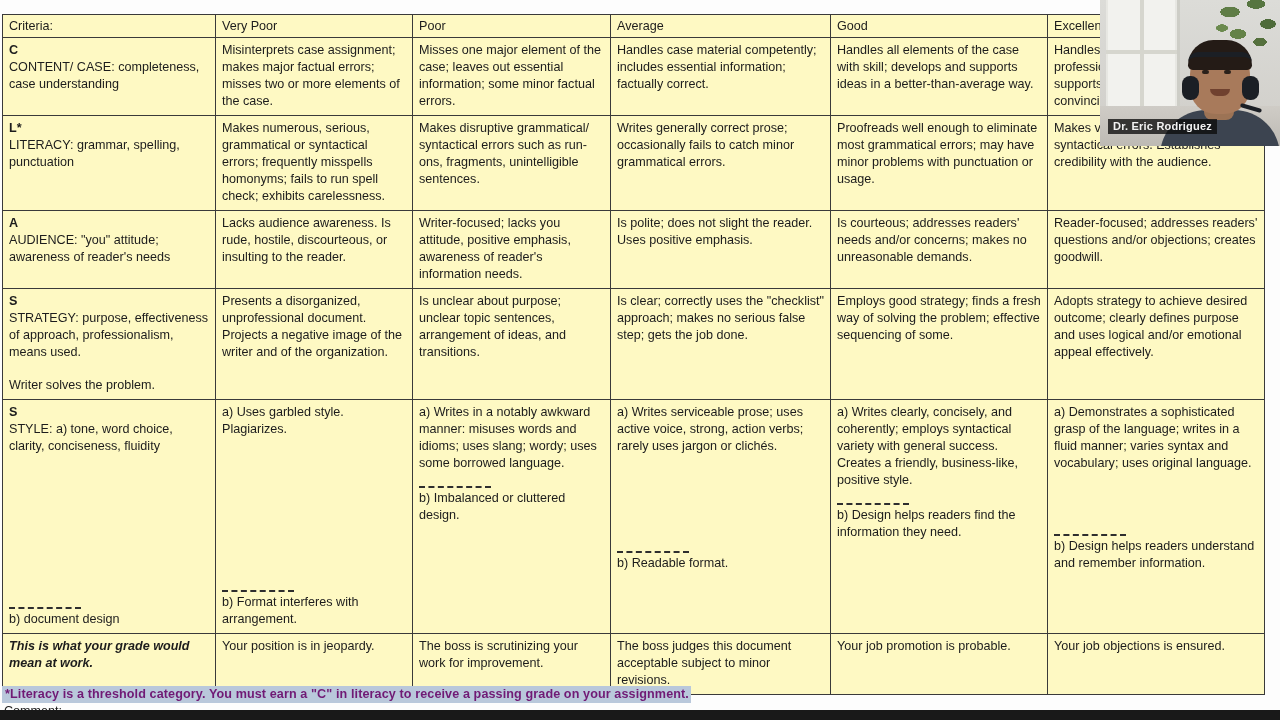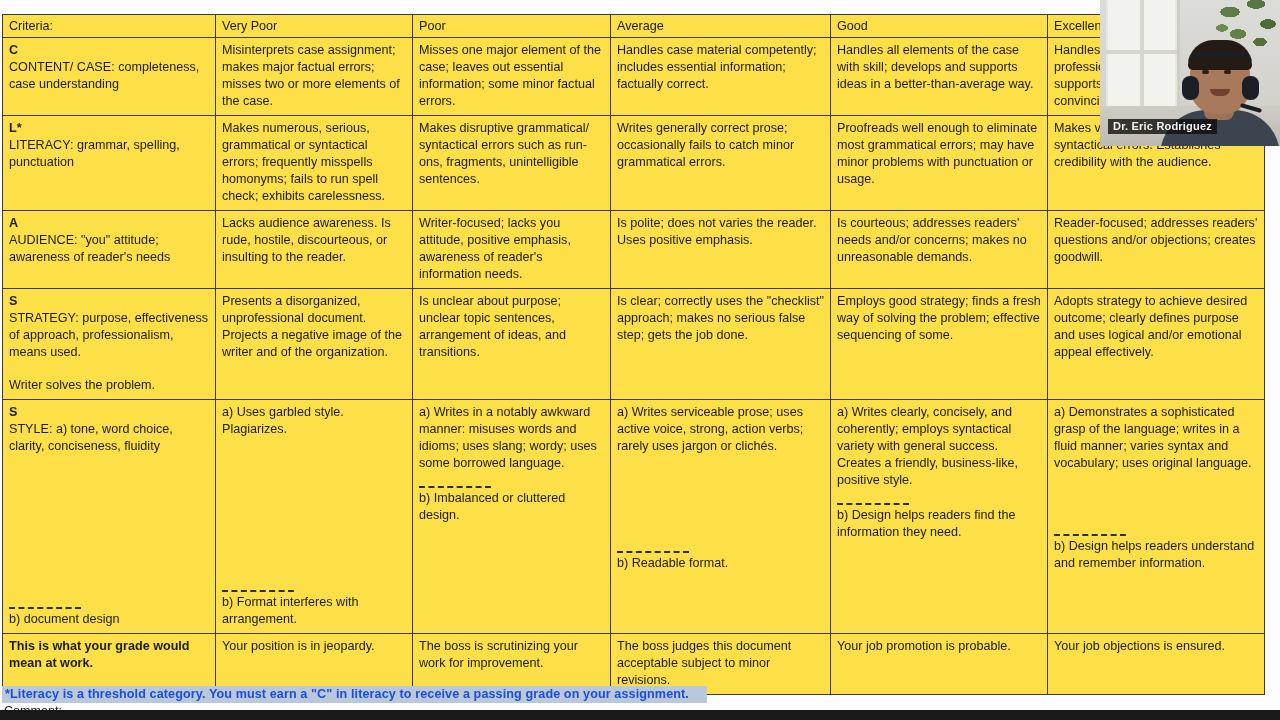--- a/index.html
+++ b/index.html
@@ -26,21 +26,21 @@
     height: 710px;
     background: #fdfdfd;
     padding: 14px 0 0 0;
   }
 
   table.rubric {
     width: 1262px;
     margin: 0 8px 0 2px;
     border-collapse: collapse;
     table-layout: fixed;
-    background: #fde047;
+    background: #fef9c3;
   }
   table.rubric td {
     border: 1.5px solid #3a3a3a;
     vertical-align: top;
     padding: 4px 6px 5px 6px;
     font-size: 12.6px;
     line-height: 17px;
     color: #1c1c1c;
     font-family: "Liberation Sans", sans-serif;
   }
@@ -53,21 +53,21 @@
   col.c5 { width: 217px; }
 
   tr.head td {
     padding-top: 3px;
     padding-bottom: 3px;
     height: 22px;
     line-height: 16px;
   }
 
   .crit-letter { font-weight: bold; display: block; }
-  .bold { font-weight: bold; }
+  .bold { font-weight: bold; font-style: italic; }
   .spacer-line { display: block; height: 16px; }
 
   
   .dash {
     display: block;
     width: 72px;
     border-top: 2px dashed #2e2e2e;
     margin: 14px 0 2px 0;
     height: 0;
   }
@@ -96,23 +96,23 @@
     vertical-align: baseline;
     margin-left: 4px;
   }
 
   .footnote {
     position: absolute;
     left: 2px;
     top: 686px;
     font-size: 12.6px;
     font-weight: bold;
-    color: #1d4ed8;
+    color: #701a75;
     background: #b9c8db;
-    padding: 1px 18px 2px 3px;
+    padding: 1px 2px 2px 3px;
     letter-spacing: 0.1px;
     white-space: nowrap;
   }
 
   .bottom-band {
     position: absolute;
     left: 0;
     top: 710px;
     width: 1280px;
     height: 10px;
@@ -309,21 +309,21 @@
           <td>Makes virtually no grammatical or syntactical errors. Establishes credibility with the audience.</td>
         </tr>
 
         <tr>
           <td>
             <span class="crit-letter">A</span>
             <span>AUDIENCE: "you" attitude; awareness of reader's needs</span>
           </td>
           <td>Lacks audience awareness. Is rude, hostile, discourteous, or insulting to the reader.</td>
           <td>Writer-focused; lacks you attitude, positive emphasis, awareness of reader's information needs.</td>
-          <td>Is polite; does not varies the reader. Uses positive emphasis.</td>
+          <td>Is polite; does not slight the reader. Uses positive emphasis.</td>
           <td>Is courteous; addresses readers' needs and/or concerns; makes no unreasonable demands.</td>
           <td>Reader-focused; addresses readers' questions and/or objections; creates goodwill.</td>
         </tr>
 
         <tr>
           <td>
             <span class="crit-letter">S</span>
             <span>STRATEGY: purpose, effectiveness of approach, professionalism, means used.</span>
             <span class="spacer-line"></span>
             <span>Writer solves the problem.</span>

